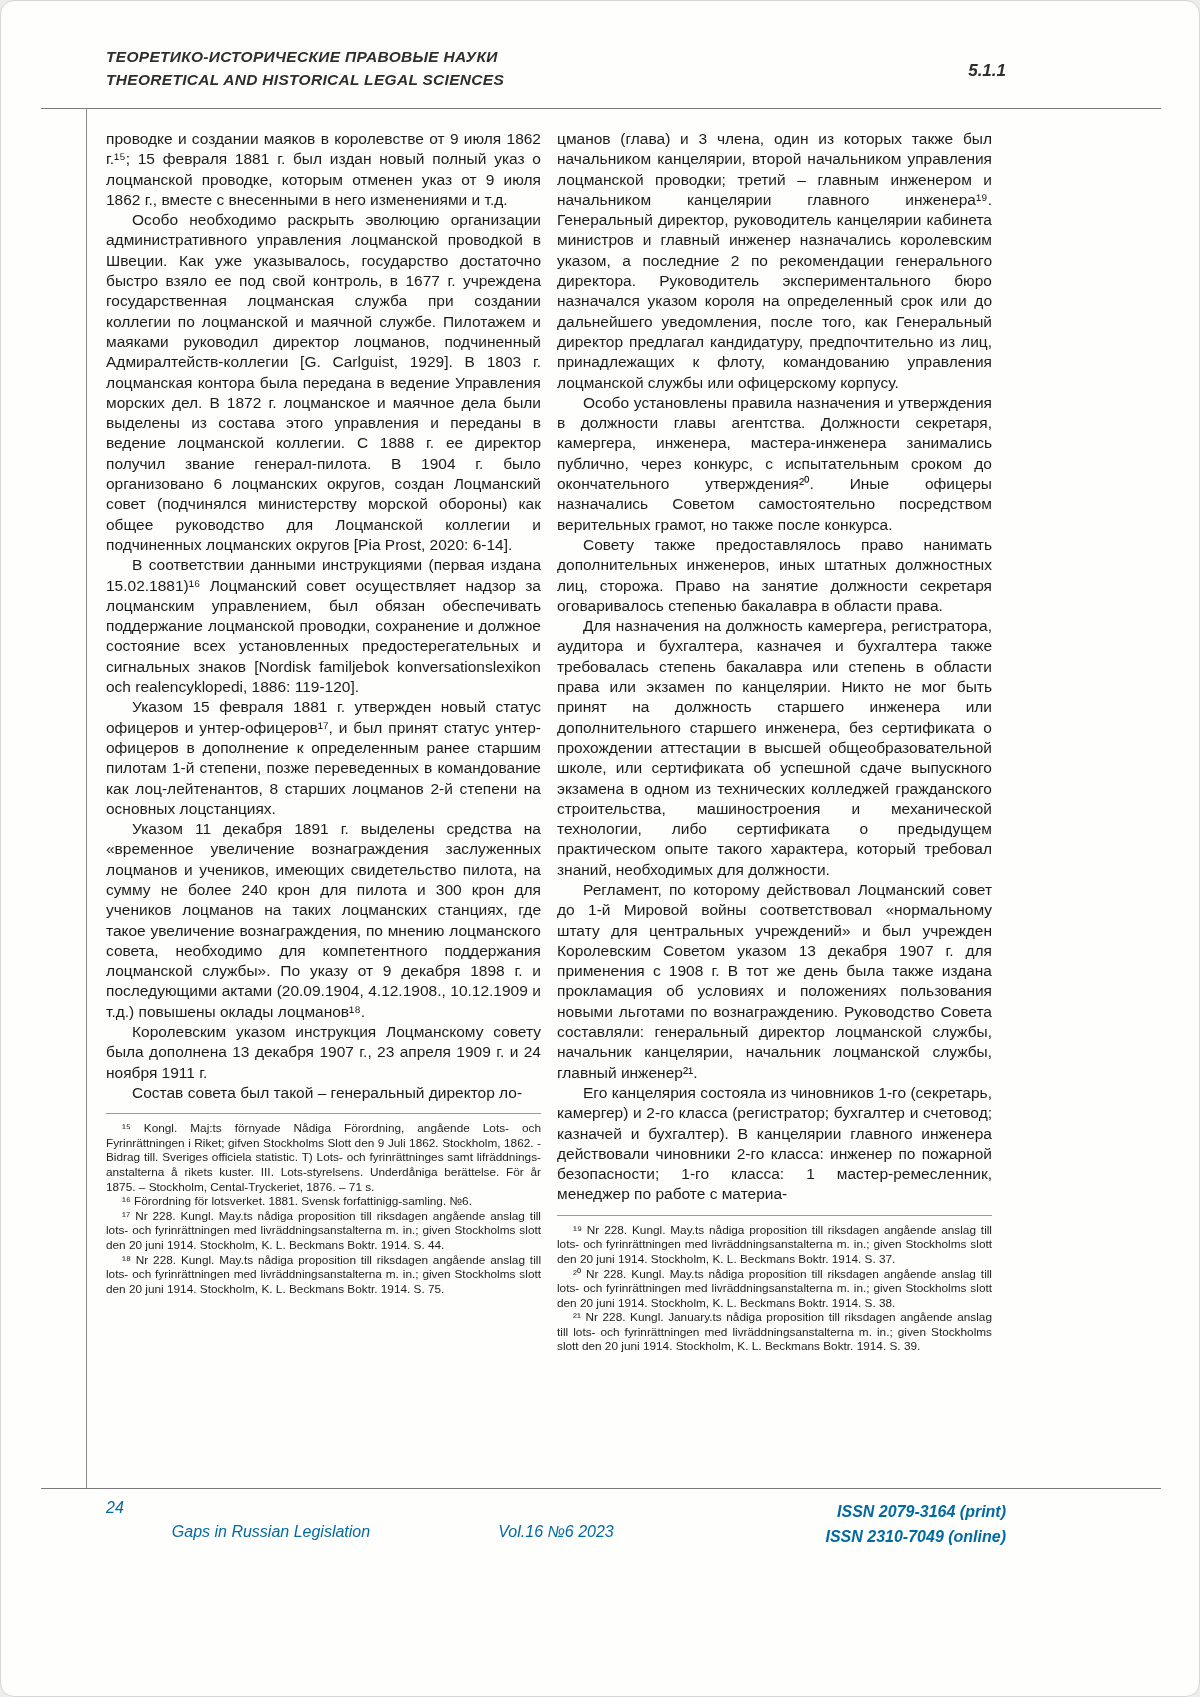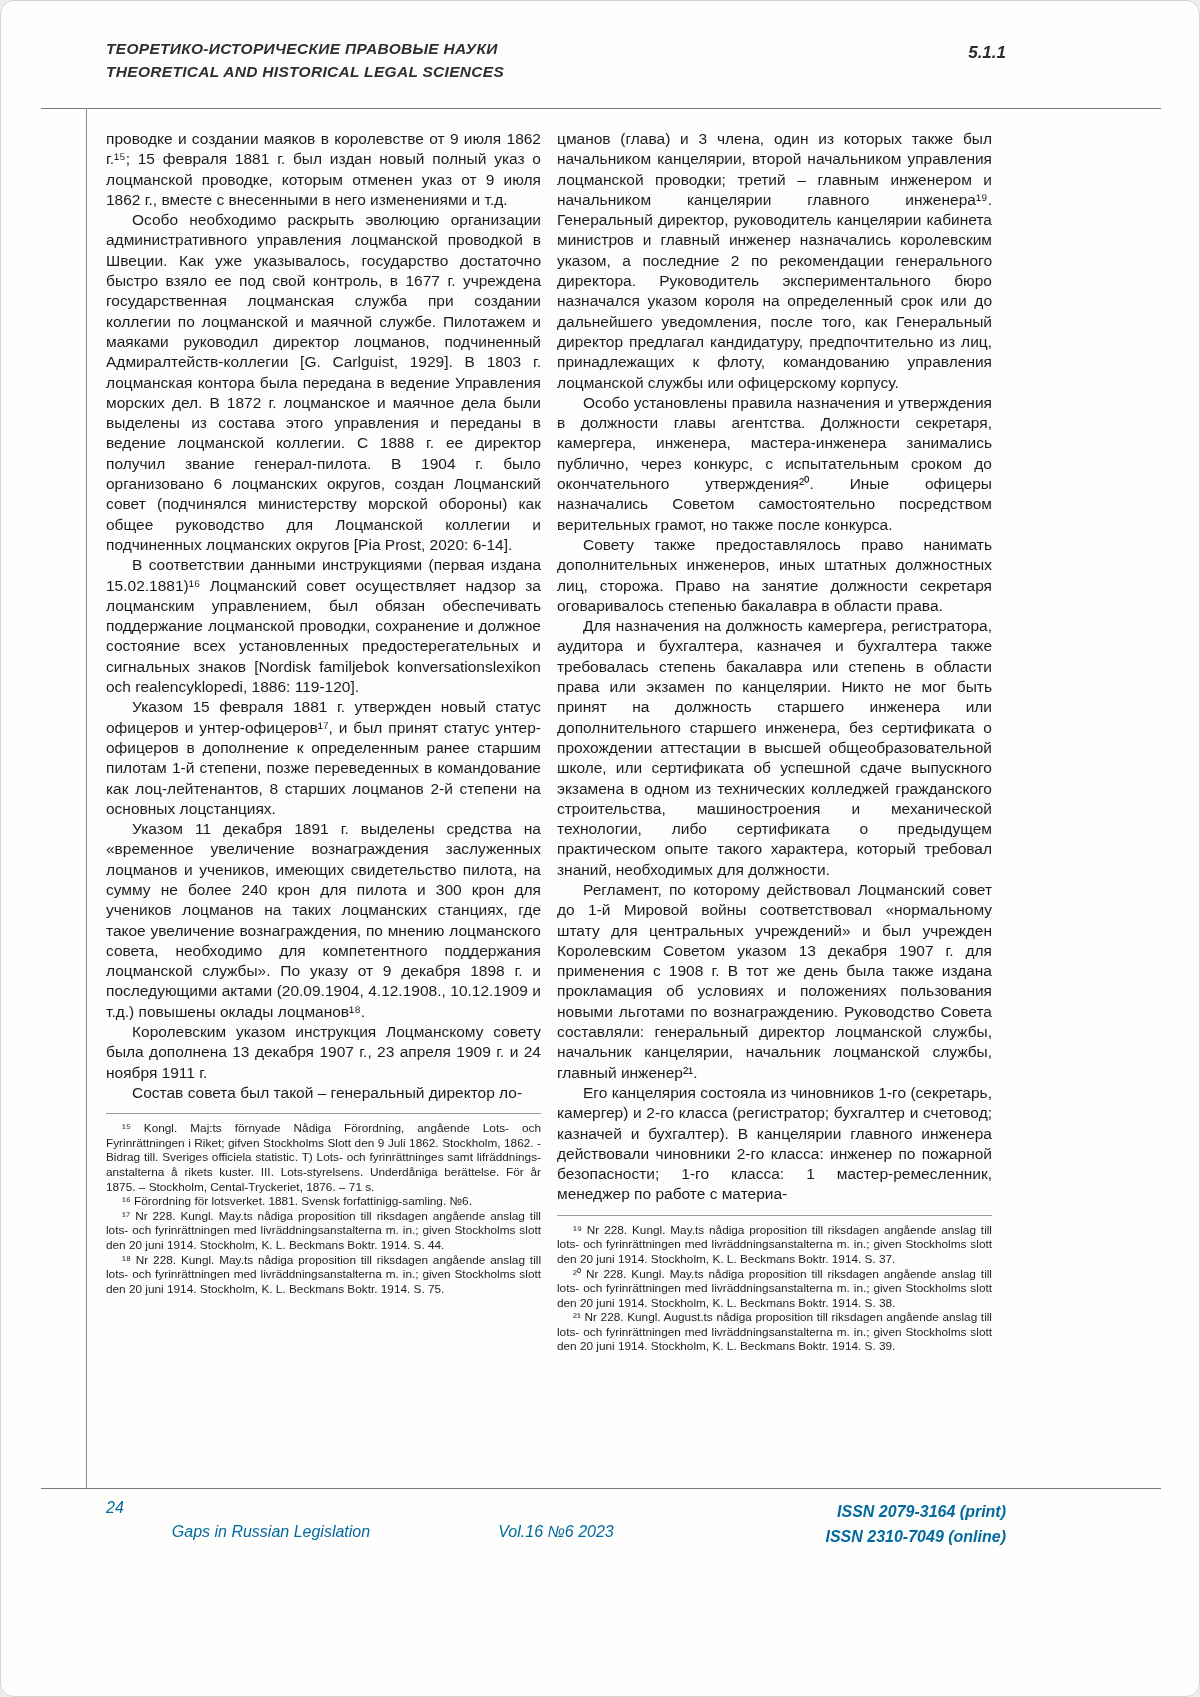--- a/index.html
+++ b/index.html
@@ -3,22 +3,22 @@
 <meta charset="utf-8">
 <style>
   * { margin:0; padding:0; box-sizing:border-box; }
   html, body { background:#ededeb; font-family:"Liberation Sans", sans-serif; }
   .page {
     position:relative; width:1200px; height:1697px; margin:0 auto;
     background:#fefefc; color:#1c1c1c; overflow:hidden;
     border:1px solid #d6d6d2; border-radius:14px;
   }
   
-  .hdr { position:absolute; left:105px; top:36px; width:900px;
-         display:flex; justify-content:space-between; align-items:flex-start; }
+  .hdr { position:absolute; left:105px; top:44px; width:900px;
+         display:flex; justify-content:space-between; align-items:center; }
   .hdr-titles { font-style:italic; font-weight:bold; font-size:15.5px;
                 line-height:23px; letter-spacing:.3px; color:#2e2e2e; }
   .hdr-code { font-style:italic; font-weight:bold; font-size:17px; color:#2e2e2e; padding-top:6px; }
   
   .rule-top    { position:absolute; left:40px; width:1120px; top:107px; height:1px; background:#7a7a7a; }
   .rule-bottom { position:absolute; left:40px; width:1120px; top:1487px; height:1px; background:#7a7a7a; }
   .rule-left   { position:absolute; left:85px; top:107px; width:1px; height:1381px; background:#8a8a8a; }
   
   .columns { position:absolute; left:105px; top:128px; width:900px; display:flex; gap:16px; }
   .col { width:435px; }
@@ -78,21 +78,21 @@
           <p>Особо установлены правила назначения и утверждения в должности главы агентства. Должности секретаря, камергера, инженера, мастера-инженера занимались публично, через конкурс, с испытательным сроком до окончательного утверждения²⁰. Иные офицеры назначались Советом самостоятельно посредством верительных грамот, но также после конкурса.</p>
           <p>Совету также предоставлялось право нанимать дополнительных инженеров, иных штатных должностных лиц, сторожа. Право на занятие должности секретаря оговаривалось степенью бакалавра в области права.</p>
           <p>Для назначения на должность камергера, регистратора, аудитора и бухгалтера, казначея и бухгалтера также требовалась степень бакалавра или степень в области права или экзамен по канцелярии. Никто не мог быть принят на должность старшего инженера или дополнительного старшего инженера, без сертификата о прохождении аттестации в высшей общеобразовательной школе, или сертификата об успешной сдаче выпускного экзамена в одном из технических колледжей гражданского строительства, машиностроения и механической технологии, либо сертификата о предыдущем практическом опыте такого характера, который требовал знаний, необходимых для должности.</p>
           <p>Регламент, по которому действовал Лоцманский совет до 1-й Мировой войны соответствовал «нормальному штату для центральных учреждений» и был учрежден Королевским Советом указом 13 декабря 1907 г. для применения с 1908 г. В тот же день была также издана прокламация об условиях и положениях пользования новыми льготами по вознаграждению. Руководство Совета составляли: генеральный директор лоцманской службы, начальник канцелярии, начальник лоцманской службы, главный инженер²¹.</p>
           <p>Его канцелярия состояла из чиновников 1-го (секретарь, камергер) и 2-го класса (регистратор; бухгалтер и счетовод; казначей и бухгалтер). В канцелярии главного инженера действовали чиновники 2-го класса: инженер по пожарной безопасности; 1-го класса: 1 мастер-ремесленник, менеджер по работе с материа-</p>
         </div>
       <div class="fn-sep"></div>
       <div class="footnotes">
           <p>¹⁹ Nr 228. Kungl. May.ts nådiga proposition till riksdagen angående anslag till lots- och fyrinrättningen med livräddningsanstalterna m. in.; given Stockholms slott den 20 juni 1914. Stockholm, K. L. Beckmans Boktr. 1914. S. 37.</p>
           <p>²⁰ Nr 228. Kungl. May.ts nådiga proposition till riksdagen angående anslag till lots- och fyrinrättningen med livräddningsanstalterna m. in.; given Stockholms slott den 20 juni 1914. Stockholm, K. L. Beckmans Boktr. 1914. S. 38.</p>
-          <p>²¹ Nr 228. Kungl. August.ts nådiga proposition till riksdagen angående anslag till lots- och fyrinrättningen med livräddningsanstalterna m. in.; given Stockholms slott den 20 juni 1914. Stockholm, K. L. Beckmans Boktr. 1914. S. 39.</p>
+          <p>²¹ Nr 228. Kungl. January.ts nådiga proposition till riksdagen angående anslag till lots- och fyrinrättningen med livräddningsanstalterna m. in.; given Stockholms slott den 20 juni 1914. Stockholm, K. L. Beckmans Boktr. 1914. S. 39.</p>
         </div>
     </section>
   </main>
 
   <div class="rule-bottom"></div>
 
   <footer class="footer">
     <span class="pg">24</span>
     <span class="journal">Gaps in Russian Legislation</span>
     <span class="volume">Vol.16 №6  2023</span>

